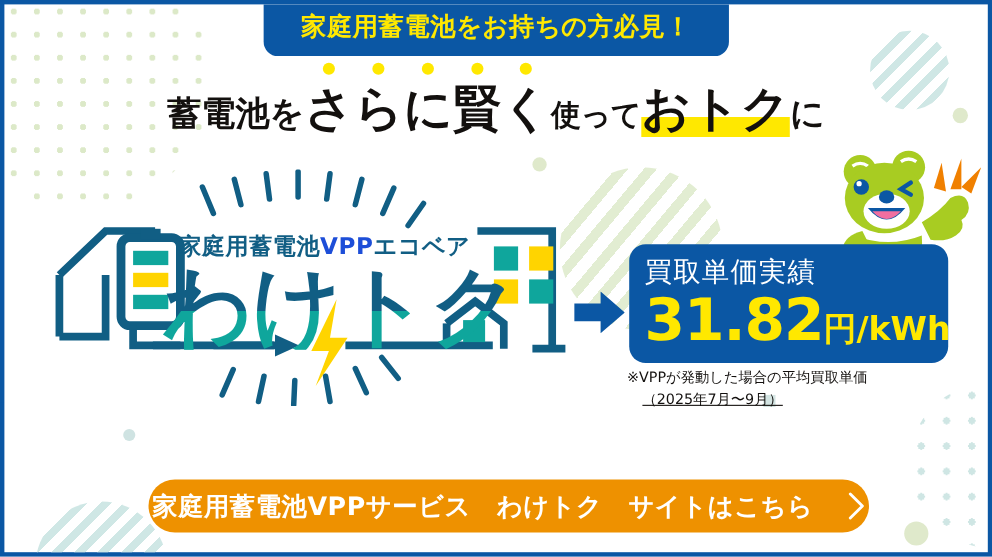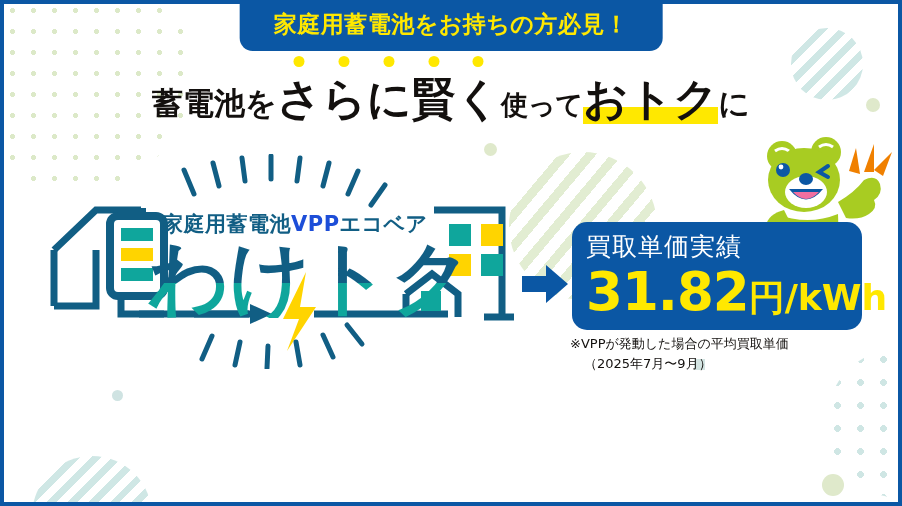--- a/index.html
+++ b/index.html
@@ -102,27 +102,27 @@
   
   #price{
     position:absolute;left:568px;top:218px;width:290px;
     background:#0b57a4;border-radius:15px;
     padding:8px 14px 12px;box-sizing:border-box;
     z-index:5;
   }
   #price-label{color:#fff;font-size:25px;font-weight:normal;letter-spacing:1px;}
   #price-value{color:#ffe800;font-weight:bold;white-space:nowrap;line-height:1;margin-top:2px;}
   #price-num{font-size:53px;letter-spacing:-1px;margin-top:16px;}
-  #price-unit{font-size:36px;margin-top:44px;}
+  #price-unit{font-size:30px;margin-top:44px;}
 
   #note{
     position:absolute;left:566px;top:330px;width:320px;
     color:#13100e;font-size:13px;line-height:1.55;z-index:5;
   }
-  #note .l2{display:block;padding-left:14px;}
+  #note .l2{display:block;padding-left:14px;text-decoration:underline;}
 
   
   #arrow{position:absolute;left:518px;top:261px;z-index:5;}
 
   
   #cta{
     position:absolute;left:131px;top:432px;width:655px;height:48px;
     background:#ee9100;border-radius:24px;
     display:flex;align-items:center;justify-content:center;
     cursor:pointer;z-index:6;
@@ -273,15 +273,23 @@
       <path d="M26 84 Q24 128 36 142 L78 142 Q90 126 88 84 Q58 96 26 84 Z" fill="#a8cc22"></path>
 
       <ellipse cx="38" cy="146" rx="12" ry="10" fill="#a8cc22"></ellipse>
       <ellipse cx="70" cy="146" rx="12" ry="10" fill="#a8cc22"></ellipse>
 
       <text x="54" y="124" font-size="40" font-weight="bold" fill="#ffe800" text-anchor="middle" font-family="'DejaVu Sans',sans-serif">e</text>
       <text x="56" y="134" font-size="8" font-weight="bold" fill="#ffffff" text-anchor="middle" font-family="'DejaVu Sans',sans-serif">グリーン</text>
       <text x="56" y="143" font-size="8" font-weight="bold" fill="#ffffff" text-anchor="middle" font-family="'DejaVu Sans',sans-serif">エコベア</text>
     </svg>
 
+    <div id="cta">
+      <span id="cta-text">家庭用蓄電池VPPサービス　わけトク　サイトはこちら</span>
+      <span id="cta-chev">
+        <svg width="17" height="26" viewBox="0 0 17 26">
+          <path d="M3 2 L14 13 L3 24" fill="none" stroke="#ffffff" stroke-width="2.6" stroke-linecap="round" stroke-linejoin="round"></path>
+        </svg>
+      </span>
+    </div>
 
   </div>
 </div>
 
 </body></html>

